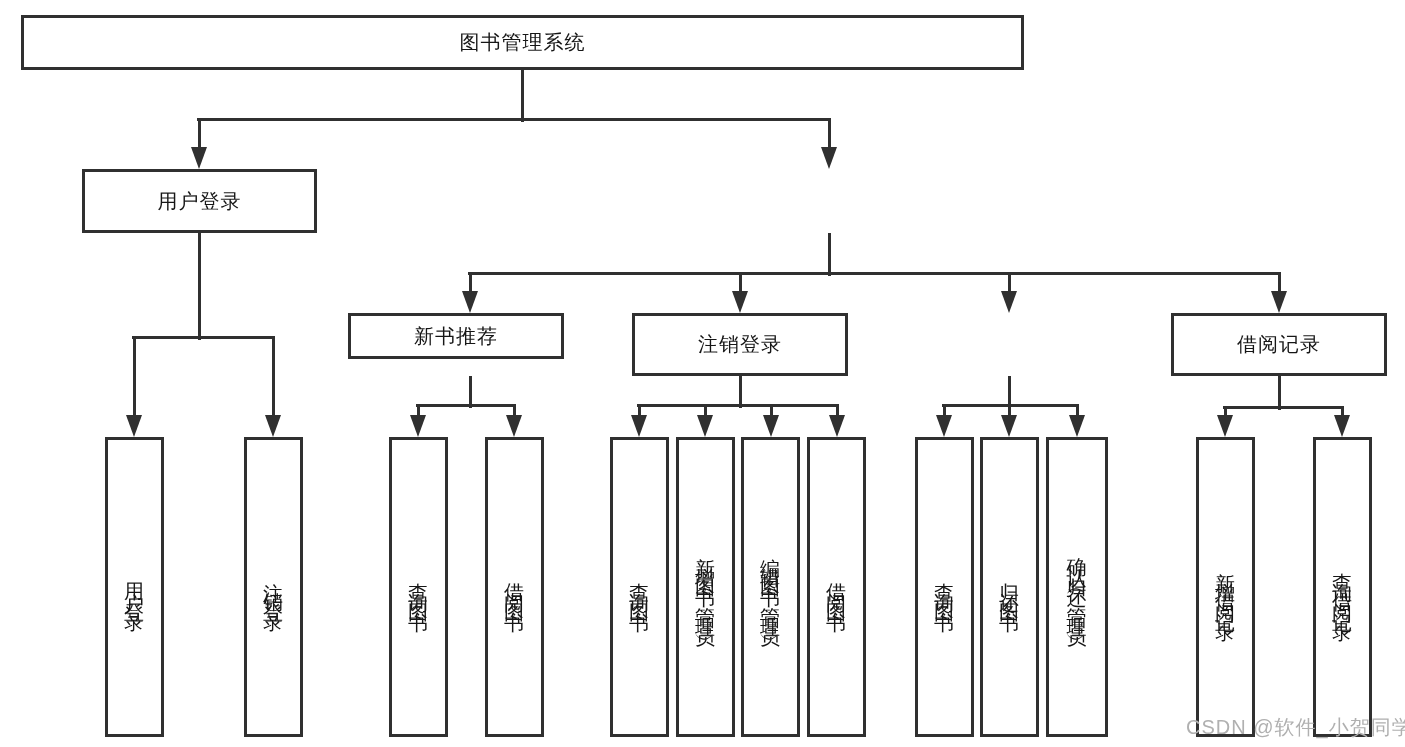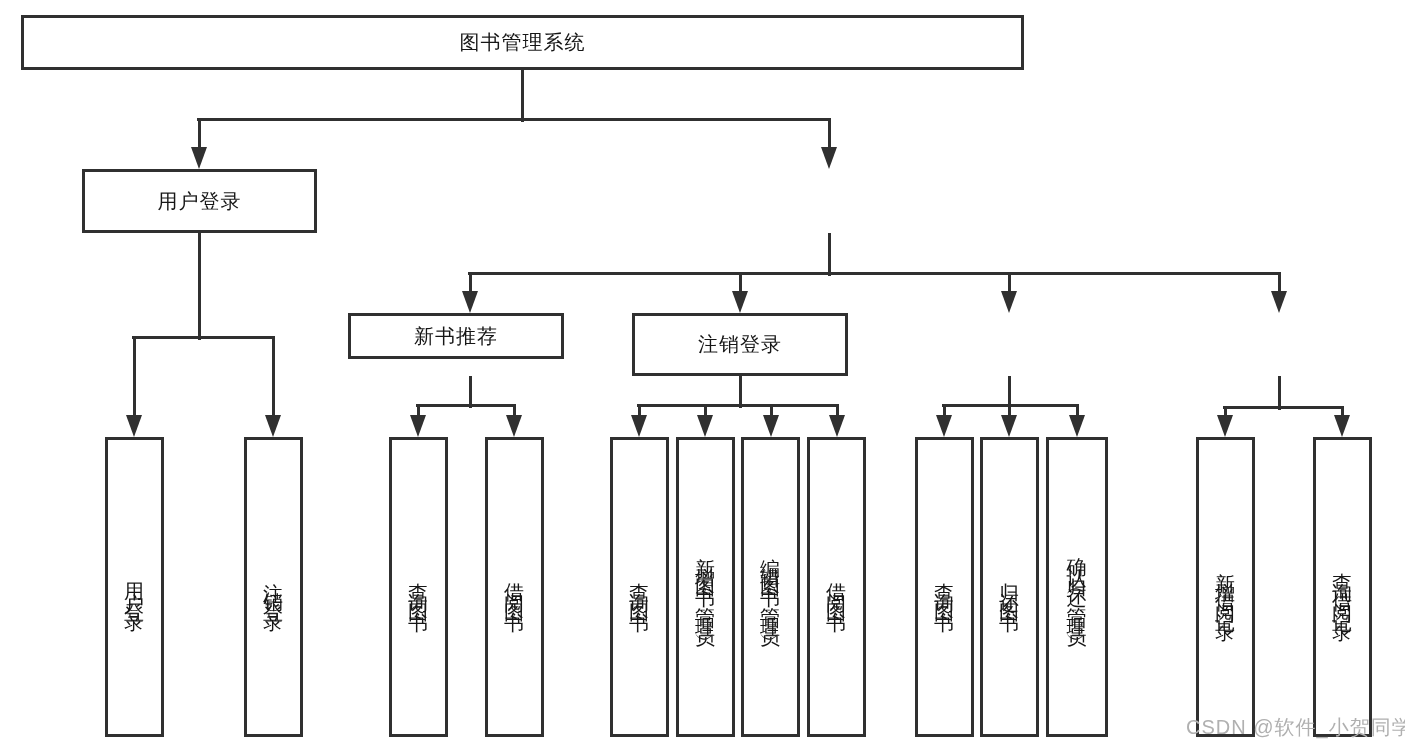--- a/index.html
+++ b/index.html
@@ -128,20 +128,23 @@
   <div class="box" style="left:82px;top:169px;width:235px;height:64px;">
     <span>用户登录</span>
   </div>
 
   <div class="box" style="left:348px;top:313px;width:216px;height:46px;">
     <span>新书推荐</span>
   </div>
   <div class="box" style="left:632px;top:313px;width:216px;height:63px;">
     <span>注销登录</span>
   </div>
+  <div class="box" style="left:1171px;top:313px;width:216px;height:63px;">
+    <span>借阅记录</span>
+  </div>
 
   <div class="leaf" style="left:105px;">
     <span class="vtext">用户登录</span>
   </div>
   <div class="leaf" style="left:244px;">
     <span class="vtext">注销登录</span>
   </div>
   <div class="leaf" style="left:389px;">
     <span class="vtext">查询图书</span>
   </div>

